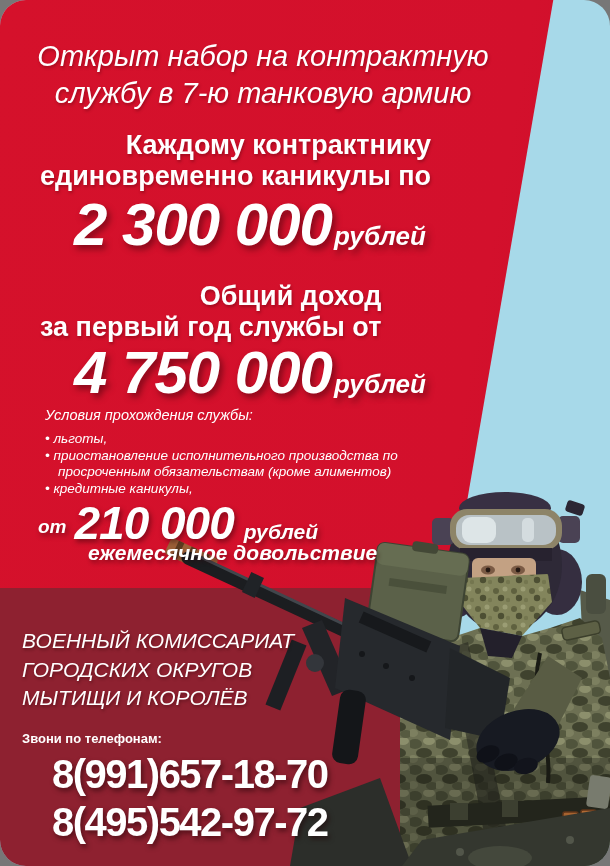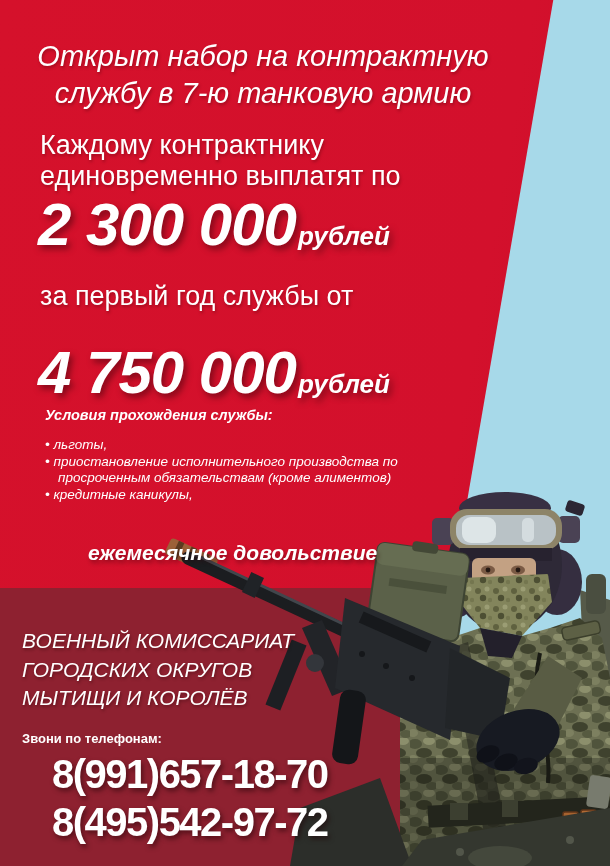--- a/index.html
+++ b/index.html
@@ -10,20 +10,21 @@
   }
   *{margin:0;padding:0;box-sizing:border-box;}
   html,body{background:#777;}
   .poster{
     position:relative;
     width:610px;height:866px;
     overflow:hidden;
     background:var(--blue);
     font-family:"Liberation Sans", sans-serif;
     color:var(--white);
+    border-radius:26px;
   }
   
   .red-band{
     position:absolute;inset:0;
     background:linear-gradient(100deg,#d5112b 0%, #d3102c 70%, #c90f2a 100%);
     clip-path:polygon(0 0, 90.7% 0, 71.8% 77.4%, 0 69.6%);
   }
   
   .maroon-block{
     position:absolute;inset:0;
@@ -33,38 +34,39 @@
   .layer-text{position:absolute;z-index:5;}
   .headline{
     left:32px;top:38px;width:462px;
     font-style:italic;font-weight:400;
     font-size:29px;line-height:37px;
     text-align:center;
     text-shadow:1px 2px 3px rgba(60,0,10,.35);
   }
   .subhead{
     left:40px;
-    font-weight:400;font-size:27px;line-height:31px;
+    font-weight:700;font-size:27px;line-height:31px;
     text-shadow:1px 2px 3px rgba(60,0,10,.35);
+    text-align:right;
   }
   .subhead1{top:130px;}
   .subhead2{top:281px;}
   .amount-row{
     left:38px;
     font-weight:700;font-style:italic;
     text-shadow:3px 4px 6px rgba(50,0,8,.5);
     white-space:nowrap;
   }
-  .amount-row .amount{font-size:60px;letter-spacing:-1px;}
+  .amount-row .amount{font-size:60px;letter-spacing:-1px;margin-left:36px;}
   .amount-row .currency{font-size:26px;margin-left:2px;}
   .amount1{top:190px;}
   .amount2{top:338px;}
   .conditions{left:45px;top:407px;width:370px;font-style:italic;}
   .conditions .cond-title{
-    font-weight:700;font-size:14.5px;margin-bottom:14px;
+    font-weight:400;font-size:14.5px;margin-bottom:8px;
   }
   .conditions .bullet{
     font-size:13.5px;line-height:16.5px;
     padding-left:13px;text-indent:-13px;
   }
   .conditions .bullet::before{content:"• ";}
   .monthly{left:38px;top:496px;white-space:nowrap;
     font-weight:700;font-style:italic;
     text-shadow:2px 3px 5px rgba(50,0,8,.5);}
   .monthly .m-prefix{font-size:19px;vertical-align:6px;margin-right:8px;}
@@ -207,40 +209,44 @@
     </g>
   </svg>
 
   <div class="layer-text headline">
     <div>Открыт набор на контрактную</div>
     <div>службу в 7-ю танковую армию</div>
   </div>
 
   <div class="layer-text subhead subhead1">
     <div>Каждому контрактнику</div>
-    <div>единовременно выплатят по</div>
+    <div>единовременно каникулы по</div>
   </div>
   <div class="layer-text amount-row amount1">
     <span class="amount">2 300 000</span><span class="currency">рублей</span>
   </div>
 
   <div class="layer-text subhead subhead2">
+    <div>Общий доход</div>
     <div>за первый год службы от</div>
   </div>
   <div class="layer-text amount-row amount2">
     <span class="amount">4 750 000</span><span class="currency">рублей</span>
   </div>
 
   <div class="layer-text conditions">
     <div class="cond-title">Условия прохождения службы:</div>
     <div class="bullet">льготы,</div>
     <div class="bullet">приостановление исполнительного производства по просроченным обязательствам (кроме алиментов)</div>
     <div class="bullet">кредитные каникулы,</div>
   </div>
 
+  <div class="layer-text monthly">
+    <span class="m-prefix">от</span><span class="m-amount">210 000</span><span class="m-currency">рублей</span>
+  </div>
   <div class="layer-text monthly-caption">ежемесячное довольствие</div>
 
   <div class="layer-text commissariat">
     <div>ВОЕННЫЙ КОМИССАРИАТ</div>
     <div>ГОРОДСКИХ ОКРУГОВ</div>
     <div>МЫТИЩИ И КОРОЛЁВ</div>
   </div>
 
   <div class="layer-text call-label">Звони по телефонам:</div>
   <div class="layer-text phones">

